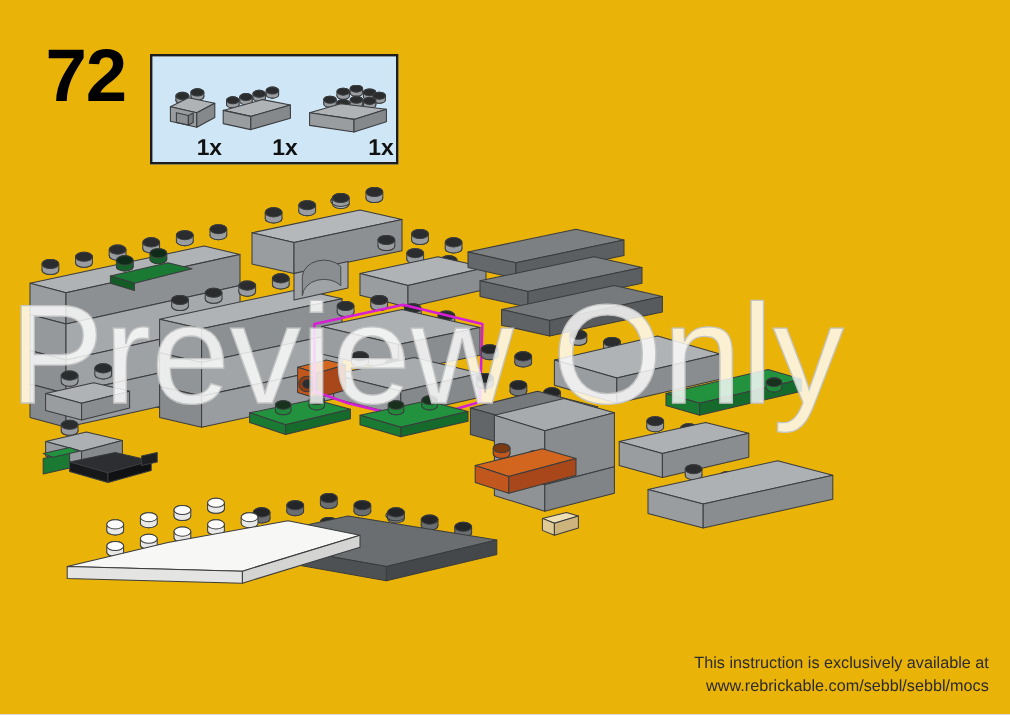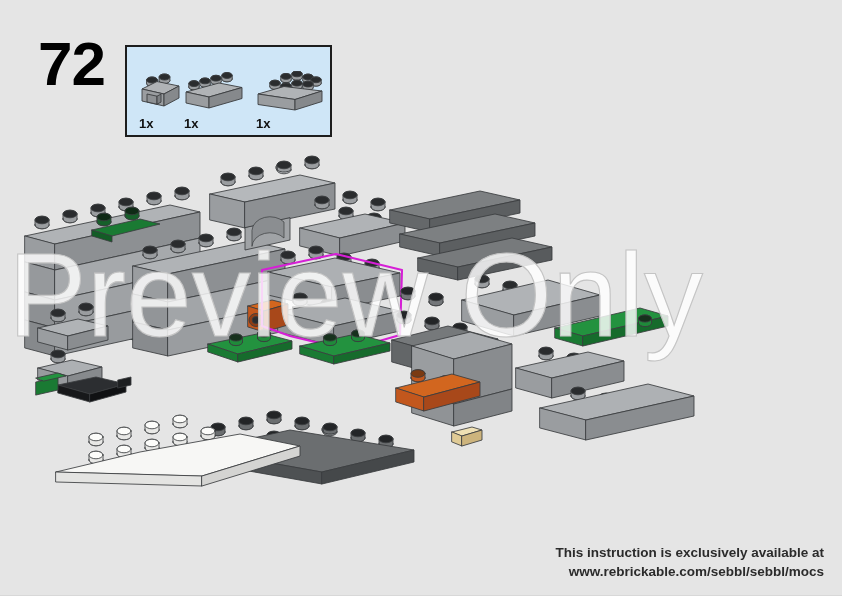--- a/index.html
+++ b/index.html
@@ -7,21 +7,21 @@
     padding: 0;
     background: #ffffff;
   }
   body {
     font-family: "Liberation Sans", sans-serif;
   }
   #page {
     position: relative;
     width: 842px;
     height: 596px;
-    background: #e5e5e5;
+    background: #eab308;
     overflow: hidden;
     border-bottom: 1px solid #d8d8d8;
     box-sizing: border-box;
   }
 
   
   #step-number {
     position: absolute;
     left: 38px;
     top: 33px;
@@ -42,24 +42,24 @@
     height: 92px;
     background: #cfe6f7;
     border: 2px solid #1d1d1d;
     box-sizing: border-box;
   }
   .part-cell {
     position: absolute;
     bottom: 4px;
   }
   .part-count {
-    font-size: 13px;
+    font-size: 19px;
     font-weight: bold;
     color: #111111;
-    text-align: left;
+    text-align: right;
     padding-left: 2px;
     line-height: 14px;
   }
   .part-art {
     position: relative;
     height: 46px;
   }
 
   
   #model {
@@ -85,21 +85,21 @@
   
   #footer {
     position: absolute;
     right: 18px;
     bottom: 14px;
     text-align: right;
     font-size: 13.5px;
     line-height: 19px;
     color: #2b2b2b;
   }
-  #footer div { white-space: nowrap; font-weight: bold; }
+  #footer div { white-space: nowrap; }
 </style>
 </head>
 <body>
 
 <div id="page">
 
   <div id="step-number">72</div>
 
   <div id="parts-box">
 

